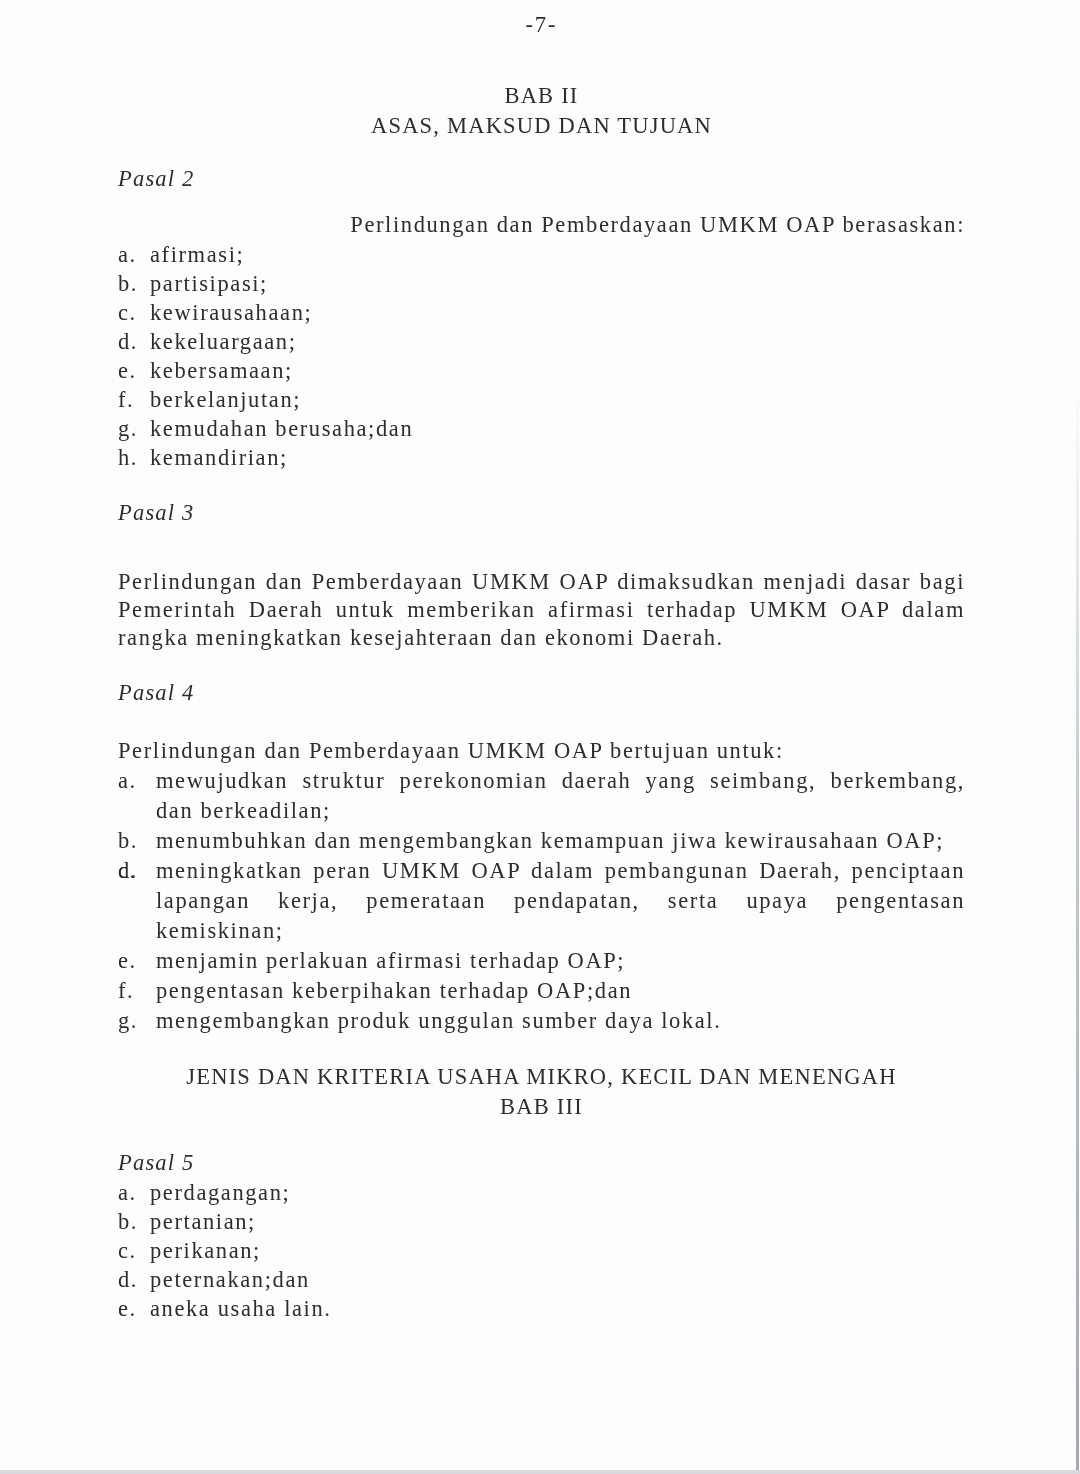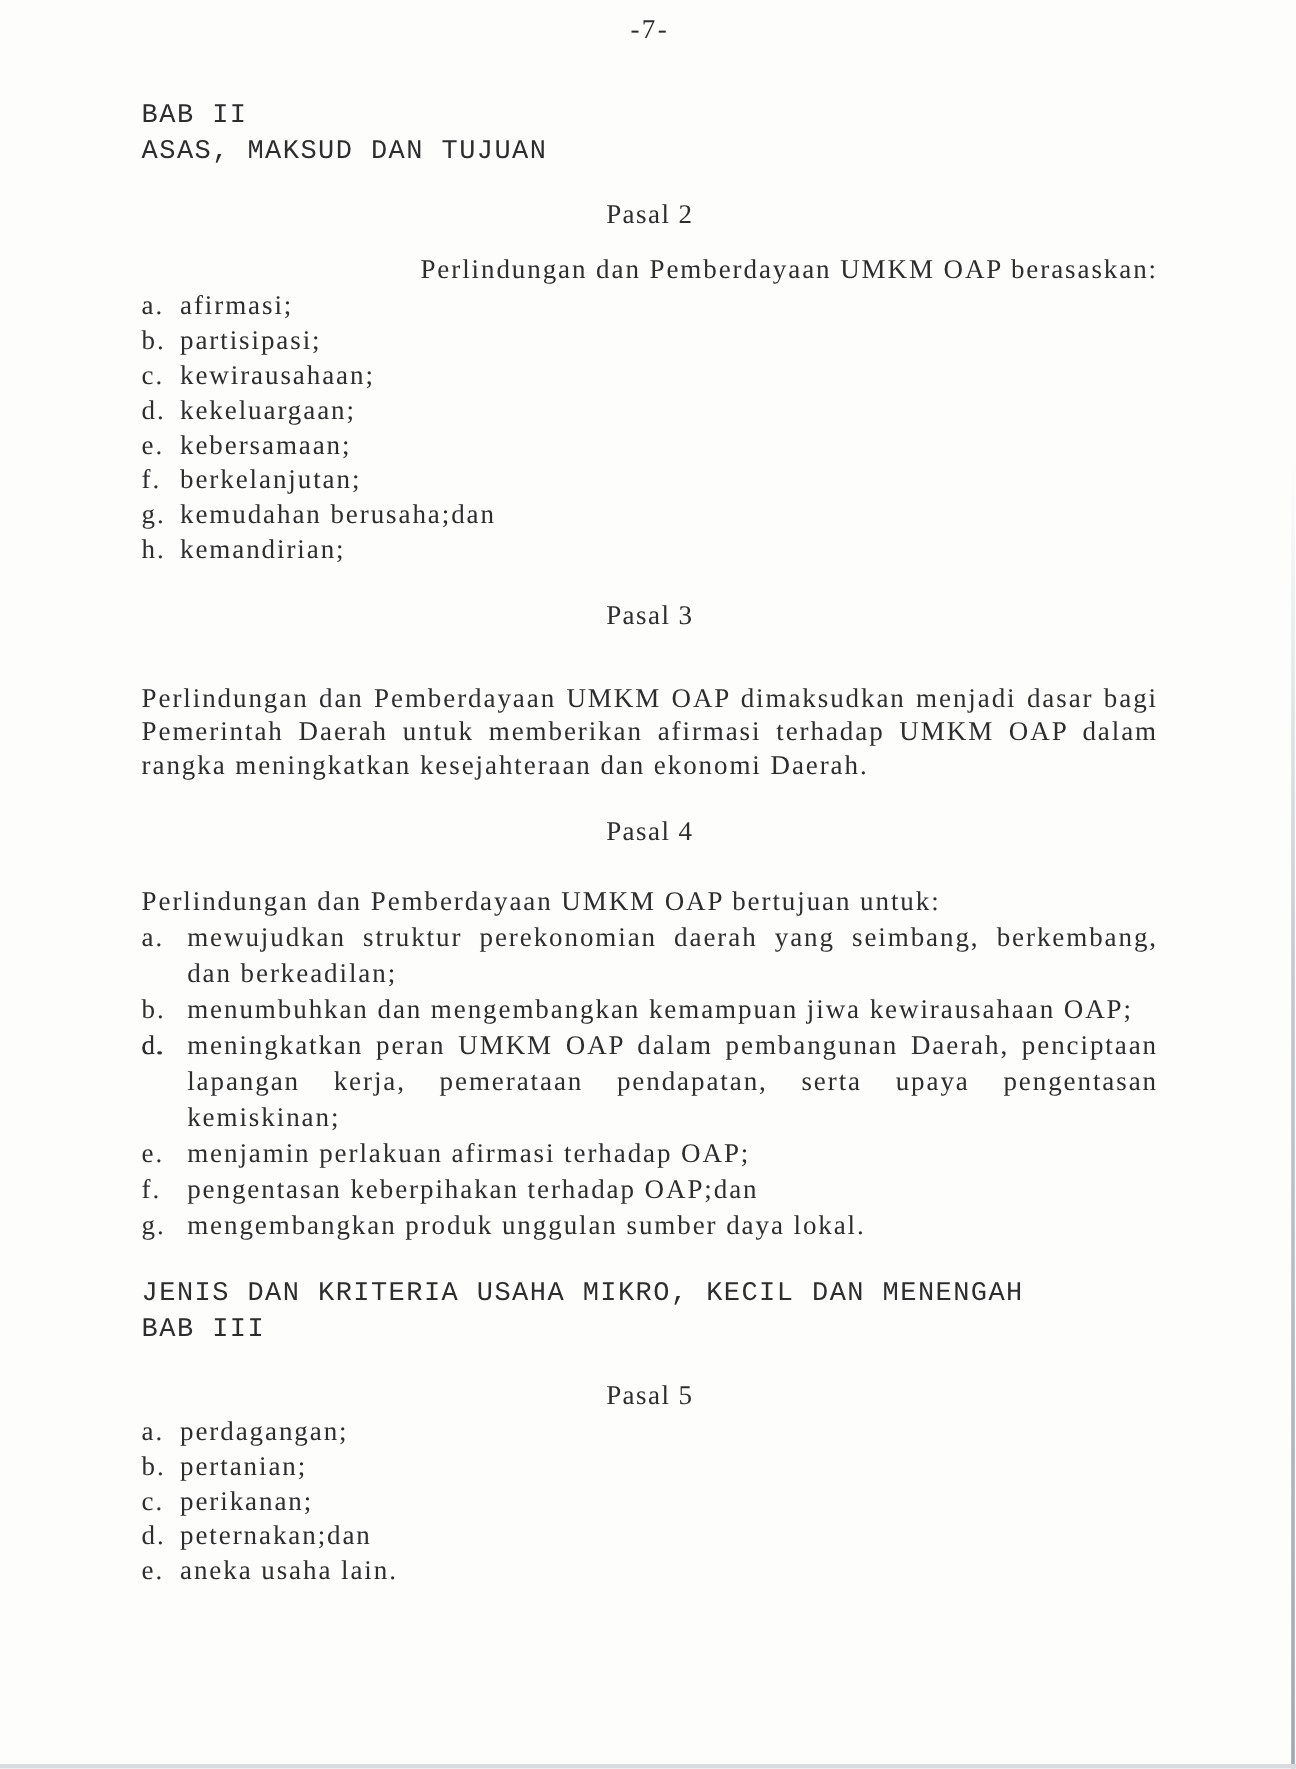--- a/index.html
+++ b/index.html
@@ -40,25 +40,25 @@
     width: 847px;
   }
 
   .page-number {
     padding-top: 13px;
     text-align: center;
     line-height: 24px;
     letter-spacing: 2px;
   }
 
-  .chapter { line-height: 30px; letter-spacing: 1.2px; font-family: Liberation Mono, monospace; }
+  .chapter { text-align: center; line-height: 30px; letter-spacing: 1.2px; }
   .chapter-2 { margin-top: 44px; }
   .chapter-3 { margin-top: 26px; }
 
-  .pasal-title { text-align: center; line-height: 30px; letter-spacing: 1.2px; }
+  .pasal-title { text-align: left; line-height: 30px; letter-spacing: 1.2px; font-style: italic; }
   .mt-pasal2 { margin-top: 23px; }
   .mt-pasal3 { margin-top: 26px; }
   .mt-pasal4 { margin-top: 26px; }
   .mt-pasal5 { margin-top: 26px; }
 
   p { margin: 0; }
   .intro { line-height: 30px; }
   .mt-intro2 { margin-top: 16px; text-align: right; }
   .mt-intro4 { margin-top: 28px; }
   .mt-intro5 { margin-top: 28px; }

